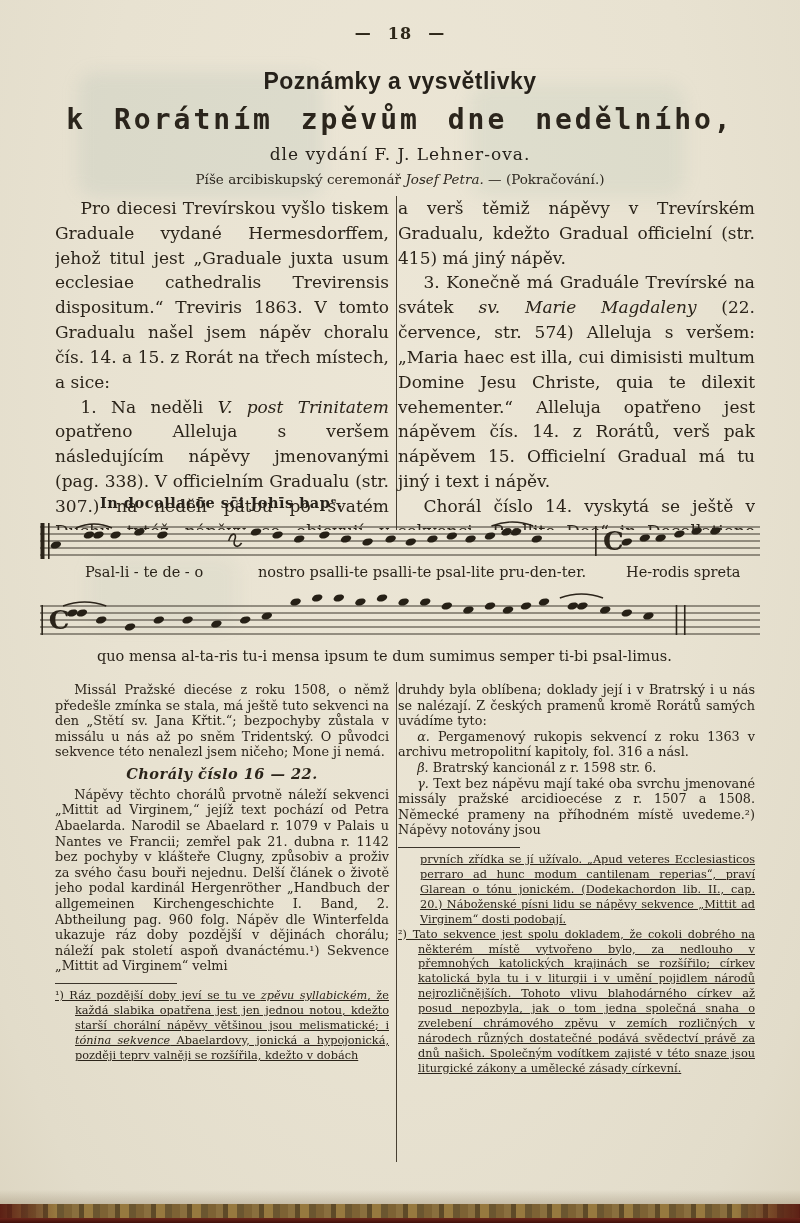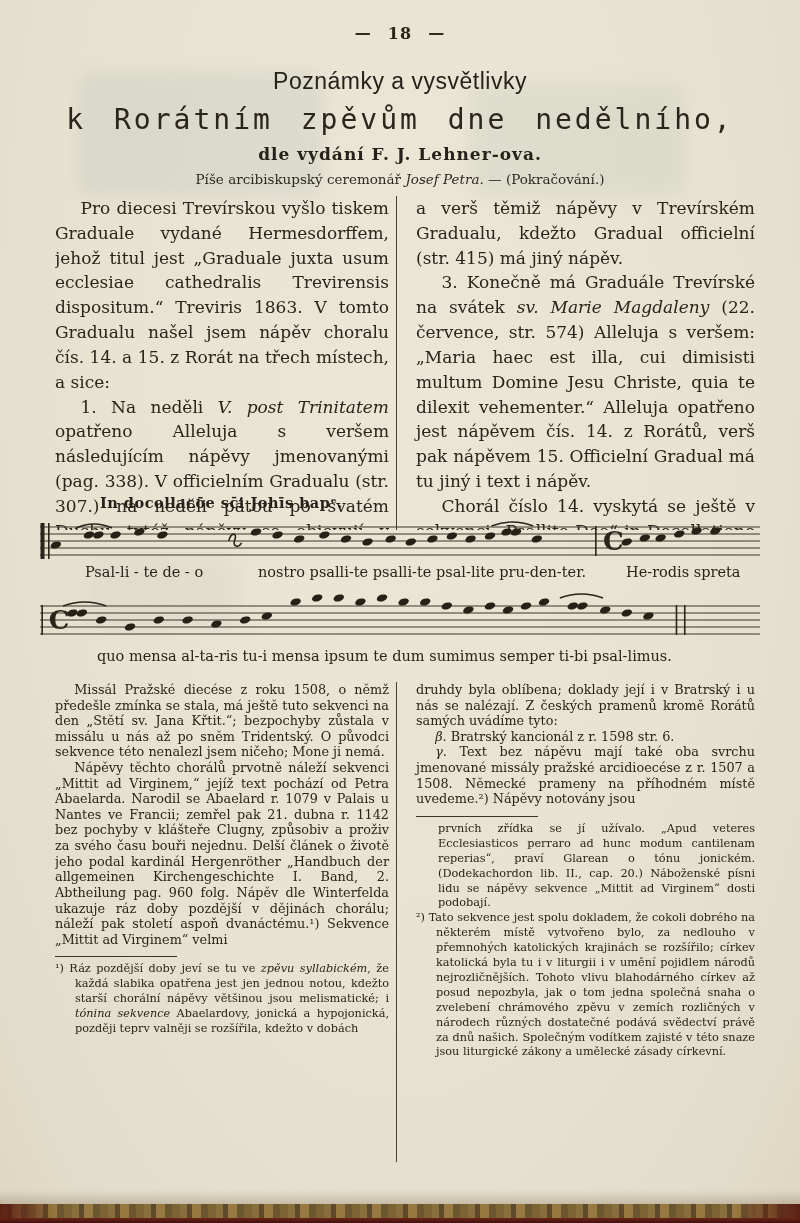--- a/index.html
+++ b/index.html
@@ -13,41 +13,41 @@
   .ghost{position:absolute;filter:blur(8px);border-radius:18px;pointer-events:none;}
   .g1{left:78px;top:72px;width:245px;height:125px;background:rgba(139,170,158,.15);}
   .g2{left:470px;top:84px;width:215px;height:112px;background:rgba(139,170,158,.12);}
   .g3{left:88px;top:556px;width:150px;height:72px;background:rgba(139,170,158,.08);}
 
   .page-number{position:absolute;top:24px;left:0;right:0;text-align:center;
     font-size:16px;font-weight:bold;letter-spacing:1px;color:#2e2719;}
   .page-number .dash{margin:0 16px;}
 
   header{position:absolute;top:68px;left:0;right:0;text-align:center;}
-  .t1{font-family:"Liberation Sans",sans-serif;font-weight:normal;font-size:23px;
+  .t1{font-family:"Liberation Sans",sans-serif;font-weight:bold;font-size:23px;
     letter-spacing:.5px;color:#26211a;}
   .t2{margin-top:8px;font-family:"DejaVu Sans Mono","Liberation Mono",monospace;
-    font-weight:normal;font-size:28px;letter-spacing:3px;word-spacing:8px;color:#2b251c;}
-  .t3{margin-top:8px;font-weight:bold;font-size:17px;letter-spacing:1px;color:#26211a;}
+    font-weight:bold;font-size:28px;letter-spacing:3px;word-spacing:8px;color:#2b251c;}
+  .t3{margin-top:8px;font-weight:normal;font-size:17px;letter-spacing:1px;color:#26211a;}
   .byline{margin-top:7px;font-size:13.5px;color:#2e2820;}
 
   .cols{position:absolute;left:55px;width:700px;display:flex;overflow:hidden;}
   .cols.upper{top:196px;height:334px;font-size:17px;line-height:1.46;}
   .cols.lower{top:682px;height:480px;font-size:12.8px;line-height:1.22;}
   .col{box-sizing:border-box;}
   .col.left{width:341px;padding-right:7px;}
-  .col.right{flex:1;border-left:1.5px solid #473f32;padding-left:19px;}
+  .col.right{flex:1;border-left:1.5px solid #473f32;padding-left:1px;}
   .cols p{margin:0;text-align:justify;text-indent:1.5em;}
   .cols p.noindent{text-indent:0;}
   em{font-style:italic;}
   h4.chapter{margin:5px 0 4px 0;text-align:center;font-style:italic;font-weight:bold;
     font-size:14.5px;letter-spacing:.5px;}
   hr.fnrule{border:none;border-top:1.3px solid #3c352b;width:122px;margin:9px 0 5px 0;}
   .fnblock{font-size:11.3px;line-height:1.32;}
-  .fnblock p{margin:0;text-align:justify;text-indent:0;}
+  .fnblock p{margin:0;text-align:justify;text-indent:0;text-decoration:underline;}
   .fnblock p.hang{padding-left:20px;text-indent:-20px;}
   .fnblock p.fncont{padding-left:22px;}
 
   .music{position:absolute;left:40px;top:492px;width:722px;height:190px;}
   .music-caption{position:absolute;left:60px;top:2px;font-weight:bold;font-size:14.5px;
     letter-spacing:.5px;color:#26211a;}
   #staff1{position:absolute;left:0;top:25px;width:720px;height:46px;}
   #staff2{position:absolute;left:0;top:96px;width:720px;height:58px;}
   .lyrics{position:absolute;left:0;width:720px;height:20px;font-size:14.5px;color:#2b241a;text-align:center;}
   .lyr1{top:72px;}
@@ -185,28 +185,30 @@
         <ellipse cx="608.4" cy="28" rx="5.4" ry="3.3" fill="#262016" transform="rotate(-18 608.4 28)"></ellipse>
       </svg>
     <div class="lyrics lyr2">
       <span class="l2a">quo mensa al-ta-ris tu-i  mensa ipsum te dum sumimus semper ti-bi psal-limus.</span>
     </div>
   </section>
 
   <section class="cols lower">
     <div class="col left">
       <p><span>Missál Pražské diecése z roku 1508, o němž předešle zmínka se stala, má ještě tuto sekvenci na den „Stětí sv. Jana Křtit.“; bezpochyby zůstala v missálu u nás až po sněm Tridentský. O původci sekvence této nenalezl jsem ničeho; Mone ji nemá.</span></p>
+      <h4 class="chapter">Chorály číslo 16 — 22.</h4>
       <p><span>Nápěvy těchto chorálů prvotně náleží sekvenci „Mittit ad Virginem,“ jejíž text pochází od Petra Abaelarda. Narodil se Abaelard r. 1079 v Palais u Nantes ve Francii; zemřel pak 21. dubna r. 1142 bez pochyby v klášteře Clugny, způsobiv a proživ za svého času bouři nejednu. Delší článek o životě jeho podal kardinál Hergenröther „Handbuch der allgemeinen Kirchengeschichte I. Band, 2. Abtheilung pag. 960 folg. Nápěv dle Winterfelda ukazuje ráz doby pozdější v dějinách chorálu; náleží pak století aspoň dvanáctému.¹) Sekvence „Mittit ad Virginem“ velmi</span></p>
       <hr class="fnrule">
       <div class="fnblock">
         <p class="hang"><span>¹) Ráz pozdější doby jeví se tu ve </span><em>zpěvu syllabickém</em><span>, že každá slabika opatřena jest jen jednou notou, kdežto starší chorální nápěvy většinou jsou melismatické; i </span><em>tónina sekvence</em><span> Abaelardovy, jonická a hypojonická, později teprv valněji se rozšířila, kdežto v dobách</span></p>
       </div>
     </div>
     <div class="col right">
       <p class="noindent"><span>druhdy byla oblíbena; doklady její i v Bratrský i u nás se nalézají. Z českých pramenů kromě Rorátů samých uvádíme tyto:</span></p>
+      <p><em>α.</em><span> Pergamenový rukopis sekvencí z roku 1363 v archivu metropolitní kapitoly, fol. 316 a násl.</span></p>
       <p><em>β.</em><span> Bratrský kancionál z r. 1598 str. 6.</span></p>
       <p><em>γ.</em><span> Text bez nápěvu mají také oba svrchu jmenované missály pražské arcidioecése z r. 1507 a 1508. Německé prameny na příhodném místě uvedeme.²) Nápěvy notovány jsou</span></p>
       <hr class="fnrule">
       <div class="fnblock">
         <p class="fncont"><span>prvních zřídka se jí užívalo. „Apud veteres Ecclesiasticos perraro ad hunc modum cantilenam reperias“, praví Glarean o tónu jonickém. (Dodekachordon lib. II., cap. 20.) Náboženské písni lidu se nápěvy sekvence „Mittit ad Virginem“ dosti podobají.</span></p>
         <p class="hang"><span>²) Tato sekvence jest spolu dokladem, že cokoli dobrého na některém místě vytvořeno bylo, za nedlouho v přemnohých katolických krajinách se rozšířilo; církev katolická byla tu i v liturgii i v umění pojidlem národů nejrozličnějších. Tohoto vlivu blahodárného církev až posud nepozbyla, jak o tom jedna společná snaha o zvelebení chrámového zpěvu v zemích rozličných v národech různých dostatečné podává svědectví právě za dnů našich. Společným vodítkem zajisté v této snaze jsou liturgické zákony a umělecké zásady církevní.</span></p>
       </div>
     </div>
   </section>
 

